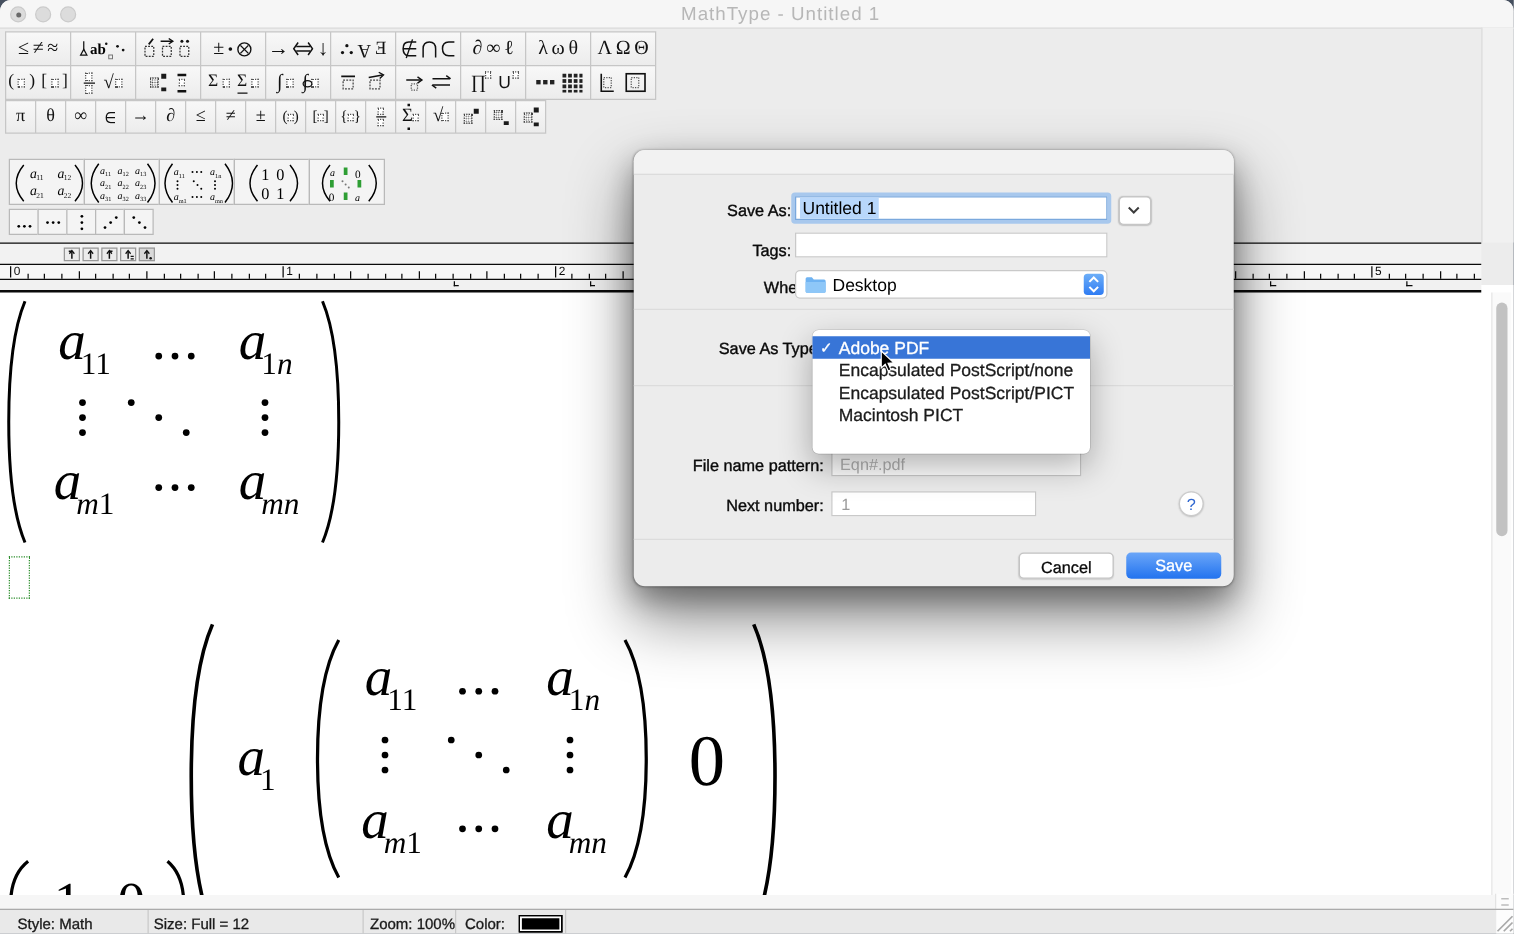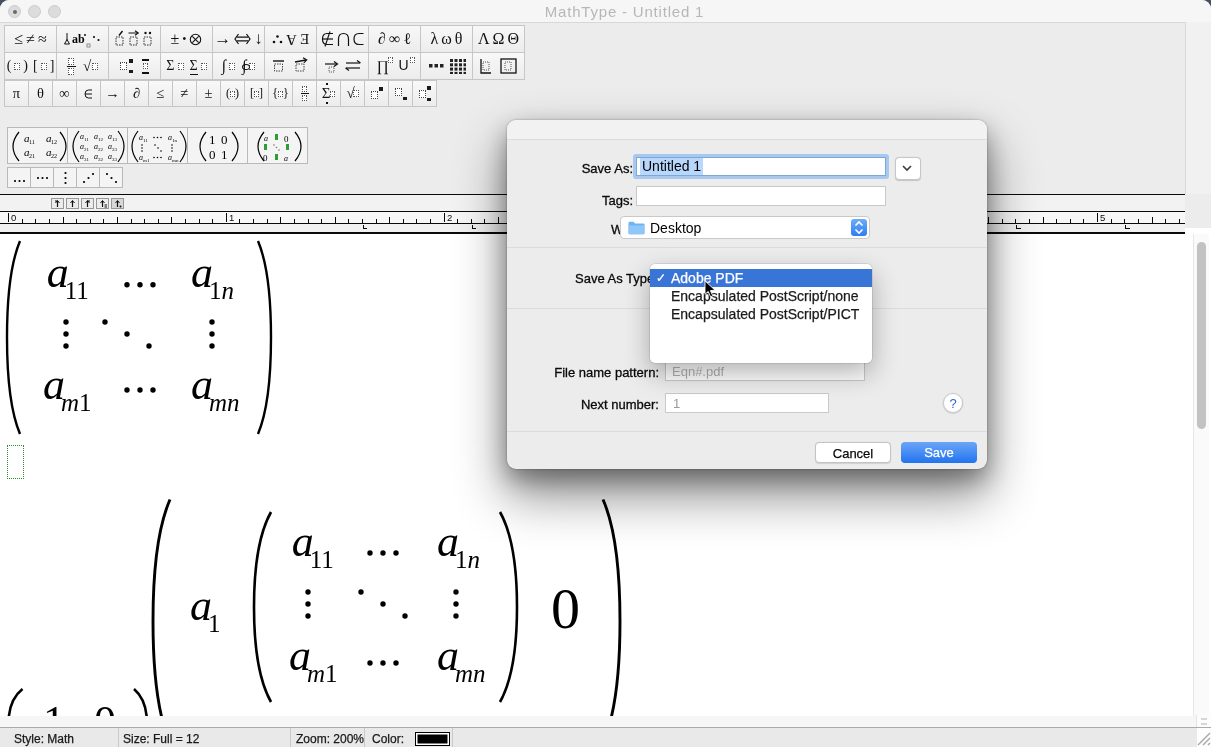--- a/index.html
+++ b/index.html
@@ -43,21 +43,21 @@
 #status span{position:absolute;top:4px;}
 .sdiv{position:absolute;top:0;width:1px;height:20px;background:#c9c9c9;}
 #dlg{position:absolute;left:507px;top:120px;width:480px;height:349px;background:#ececec;border-radius:9px;z-index:20;box-shadow:0 0 2px rgba(0,0,0,.38),0 25px 50px 2px rgba(0,0,0,.45),0 10px 22px rgba(0,0,0,.32);}
 #dlg .hairline{position:absolute;left:0;width:100%;height:1px;background:#dcdcdc;}
 .lbl{position:absolute;font-size:13px;color:#0a0a0a;white-space:nowrap;-webkit-text-stroke:0.3px;}
 .fld{position:absolute;background:#fff;border:1px solid #c9c9c9;box-sizing:border-box;}
 #fsave{position:absolute;left:126px;top:34px;width:256px;height:25px;border:3px solid #a8c8ed;border-radius:3px;background:#fff;box-sizing:border-box;}
 #fsave .inner{position:absolute;left:0;top:0;right:0;bottom:0;border:1px solid #7aa8dd;}
 #fsave .seltxt{position:absolute;left:4px;top:1px;font-size:14px;color:#000;background:#b8d7fb;padding:1px 2px;line-height:15px;}
 #chev{position:absolute;left:388px;top:37px;width:24px;height:21px;background:#fff;border:1px solid #c6c6c6;border-radius:4px;box-shadow:0 0.5px 1px rgba(0,0,0,.18);}
-#where{left:113px;top:96px;width:250px;height:23px;border-radius:4px;padding-left:12px;}
+#where{left:129px;top:96px;width:250px;height:23px;border-radius:4px;padding-left:12px;}
 #wcap{position:absolute;right:2px;top:2px;width:16px;height:17px;border-radius:3px;background:linear-gradient(#6caef8,#2f7cf3);}
 .btn{position:absolute;top:322px;height:21px;border-radius:4px;font-size:13px;text-align:center;line-height:21px;-webkit-text-stroke:0.25px;}
 #bcancel{left:308px;width:76px;background:#fff;border:1px solid #c3c3c3;box-shadow:0 0.5px 1px rgba(0,0,0,.12);color:#0a0a0a;box-sizing:border-box;}
 #bsave{left:394px;width:76px;background:linear-gradient(#6ba6f8,#2273ef);color:#fff;}
 #menu{position:absolute;left:650px;top:264px;width:222px;height:99px;background:#fff;border-radius:5px;z-index:30;box-shadow:0 0 0 0.5px rgba(0,0,0,.16),0 10px 26px rgba(0,0,0,.3);font-size:14px;color:#1b1b1b;}
 #menu .mi{position:absolute;left:0;width:100%;height:18px;line-height:18px;-webkit-text-stroke:0.25px;}
 #menu .mi .t{position:absolute;left:21px;top:0;}
 #menu .hi{background:#3875d7;color:#fff;}
 #menu .chk{position:absolute;left:6px;top:0;font-size:12px;}
 #helpb{position:absolute;left:436px;top:273px;width:20px;height:20px;border-radius:50%;background:#fff;border:1px solid #cbcbcb;box-shadow:0 0.5px 1.5px rgba(0,0,0,.2);color:#2e66d0;font-size:13px;text-align:center;line-height:19px;box-sizing:border-box;}
@@ -714,21 +714,21 @@
 <div id="grip">
       <svg width="14" height="19" viewBox="0 0 14 19">
         <line x1="1" y1="17" x2="13" y2="5" stroke="#a9a9a9" stroke-width="1.4"></line>
         <line x1="6" y1="17" x2="13" y2="10" stroke="#a9a9a9" stroke-width="1.4"></line>
         <line x1="11" y1="17" x2="13" y2="15" stroke="#a9a9a9" stroke-width="1.4"></line>
       </svg>
     </div>
 <div id="status">
 <span style="left:14px">Style: Math</span>
 <span style="left:123px">Size: Full = 12</span>
-<span style="left:296px">Zoom: 200%</span>
+<span style="left:296px">Zoom: 100%</span>
 <span style="left:372px">Color:</span>
 <div class="sdiv" style="left:118px"></div>
 <div class="sdiv" style="left:290px"></div>
 <div class="sdiv" style="left:364px"></div>
 <div class="sdiv" style="left:452px"></div>
 <div style="position:absolute;left:415px;top:4px;width:33px;height:12px;background:#000;border:1px solid #000;box-shadow:inset 0 0 0 1.5px #fff;"></div>
 </div>
 <div id="dlg">
 <div style="position:absolute;left:0;top:0;width:100%;height:19px;background:#f2f2f2;border-radius:9px 9px 0 0;"></div>
 <div class="hairline" style="top:19px"></div>
@@ -778,16 +778,19 @@
 <div class="mi hi" style="top:4.5px">
         <span class="chk">✓</span>
         <span class="t">Adobe PDF</span>
       </div>
 <div class="mi" style="top:22.5px">
         <span class="t">Encapsulated PostScript/none</span>
       </div>
 <div class="mi" style="top:40.5px">
         <span class="t">Encapsulated PostScript/PICT</span>
       </div>
+<div class="mi" style="top:58.5px">
+        <span class="t">Macintosh PICT</span>
+      </div>
 </div>
 <svg class="abs" style="left:704px;top:280px;z-index:40" width="14" height="19" viewBox="0 0 14 19">
       <path d="M1 0.8 L1 14.4 L4.2 11.4 L6.6 16.8 L8.8 15.8 L6.4 10.6 L11 10.2 Z" fill="#000" stroke="#fff" stroke-width="0.9"></path>
     </svg>
 </div>
 </body></html>

